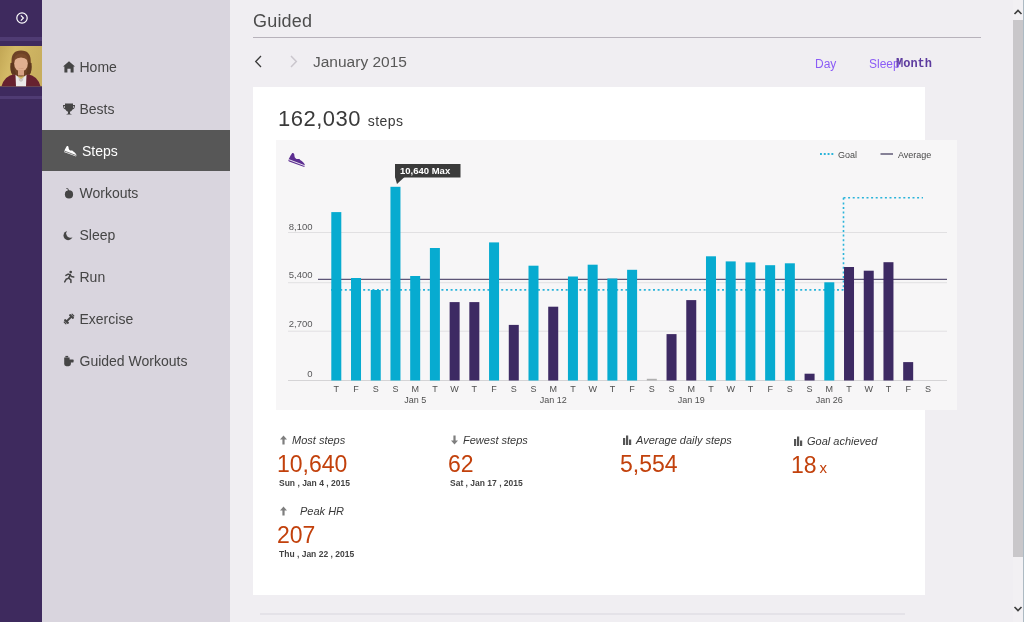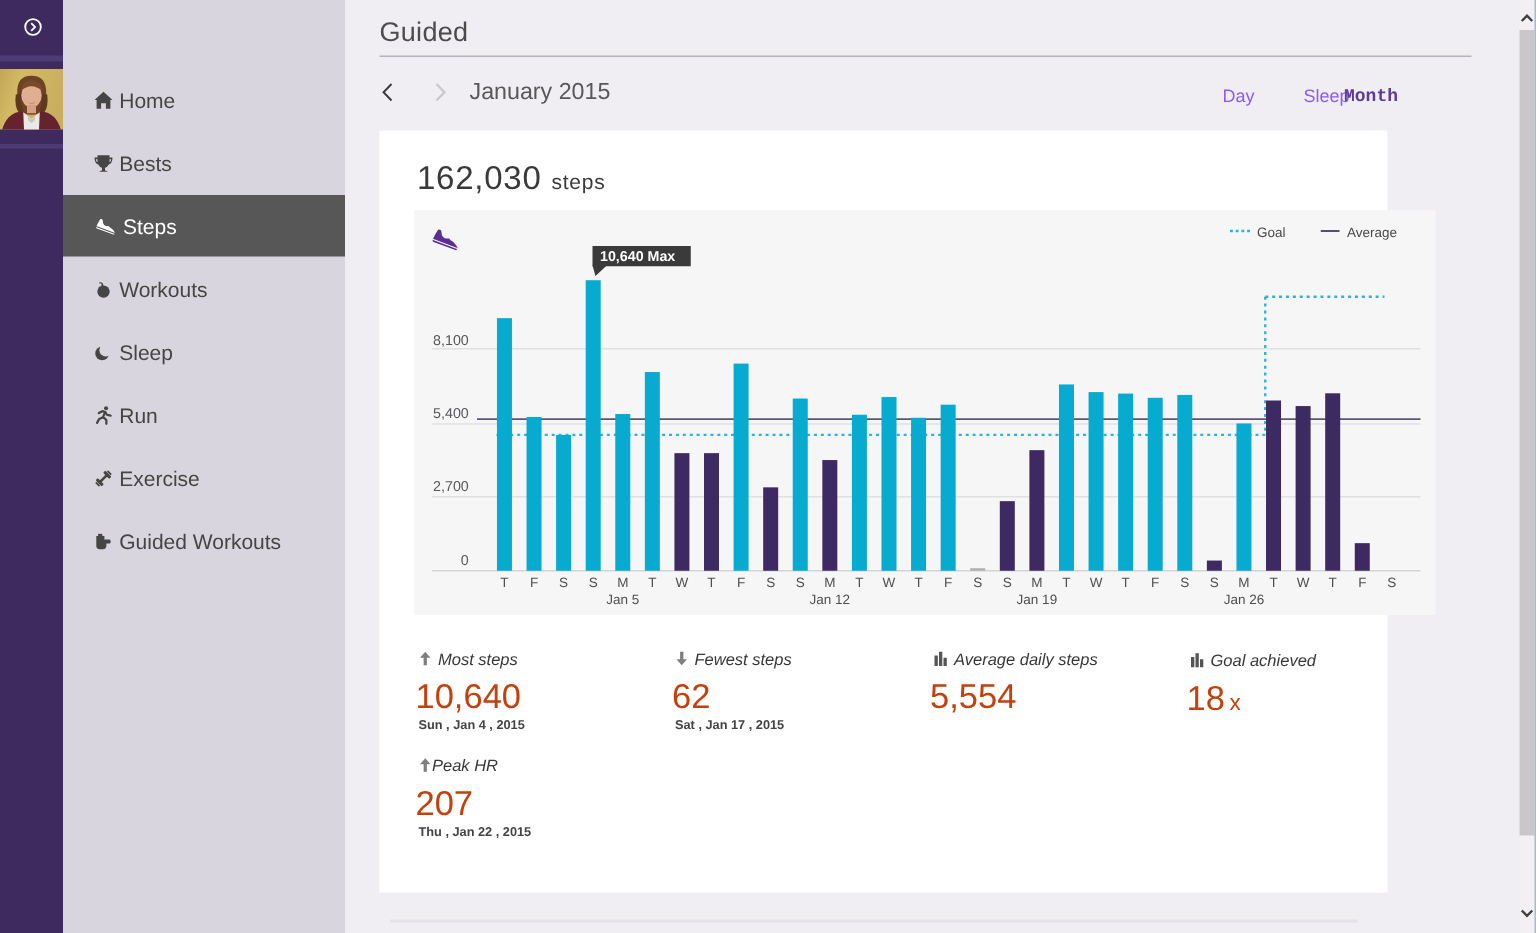--- a/index.html
+++ b/index.html
@@ -285,21 +285,21 @@
   <div class="slabel"><svg width="10" height="10" viewBox="0 0 10 10" style="vertical-align:-1px;">
         <rect x="1" y="3" width="2.2" height="7" fill="#555"></rect>
         <rect x="4" y="0.5" width="2.2" height="9.5" fill="#555"></rect>
         <rect x="7" y="4.5" width="2.2" height="5.5" fill="#555"></rect>
       </svg><span style="margin-left:4px;">Goal achieved</span></div>
   <div class="snum">18<span style="font-size:15px;"> x</span></div>
 </div>
 <div class="stat" style="left:279px;top:504.5px;">
   <div class="slabel"><svg width="9" height="10" viewBox="0 0 9 10" style="vertical-align:-1px;">
         <path d="M4.5 0.5 L8 4.5 L5.6 4.5 L5.6 9.5 L3.4 9.5 L3.4 4.5 L1 4.5 Z" fill="#7e7e7e"></path>
-      </svg><span style="margin-left:0;">Peak HR</span></div>
+      </svg><span style="margin-left:12px;">Peak HR</span></div>
   <div class="snum">207</div>
   <div class="sdate">Thu , Jan 22 , 2015</div>
 </div>
 
 <div class="abs" id="botline"></div>
 <div class="abs" id="sbar"></div>
 <div class="abs" id="sthumb"></div>
 <div class="abs" id="redge"></div>
 
 <svg class="abs" style="left:1013px;top:8px;" width="10" height="8" viewBox="0 0 10 8">

